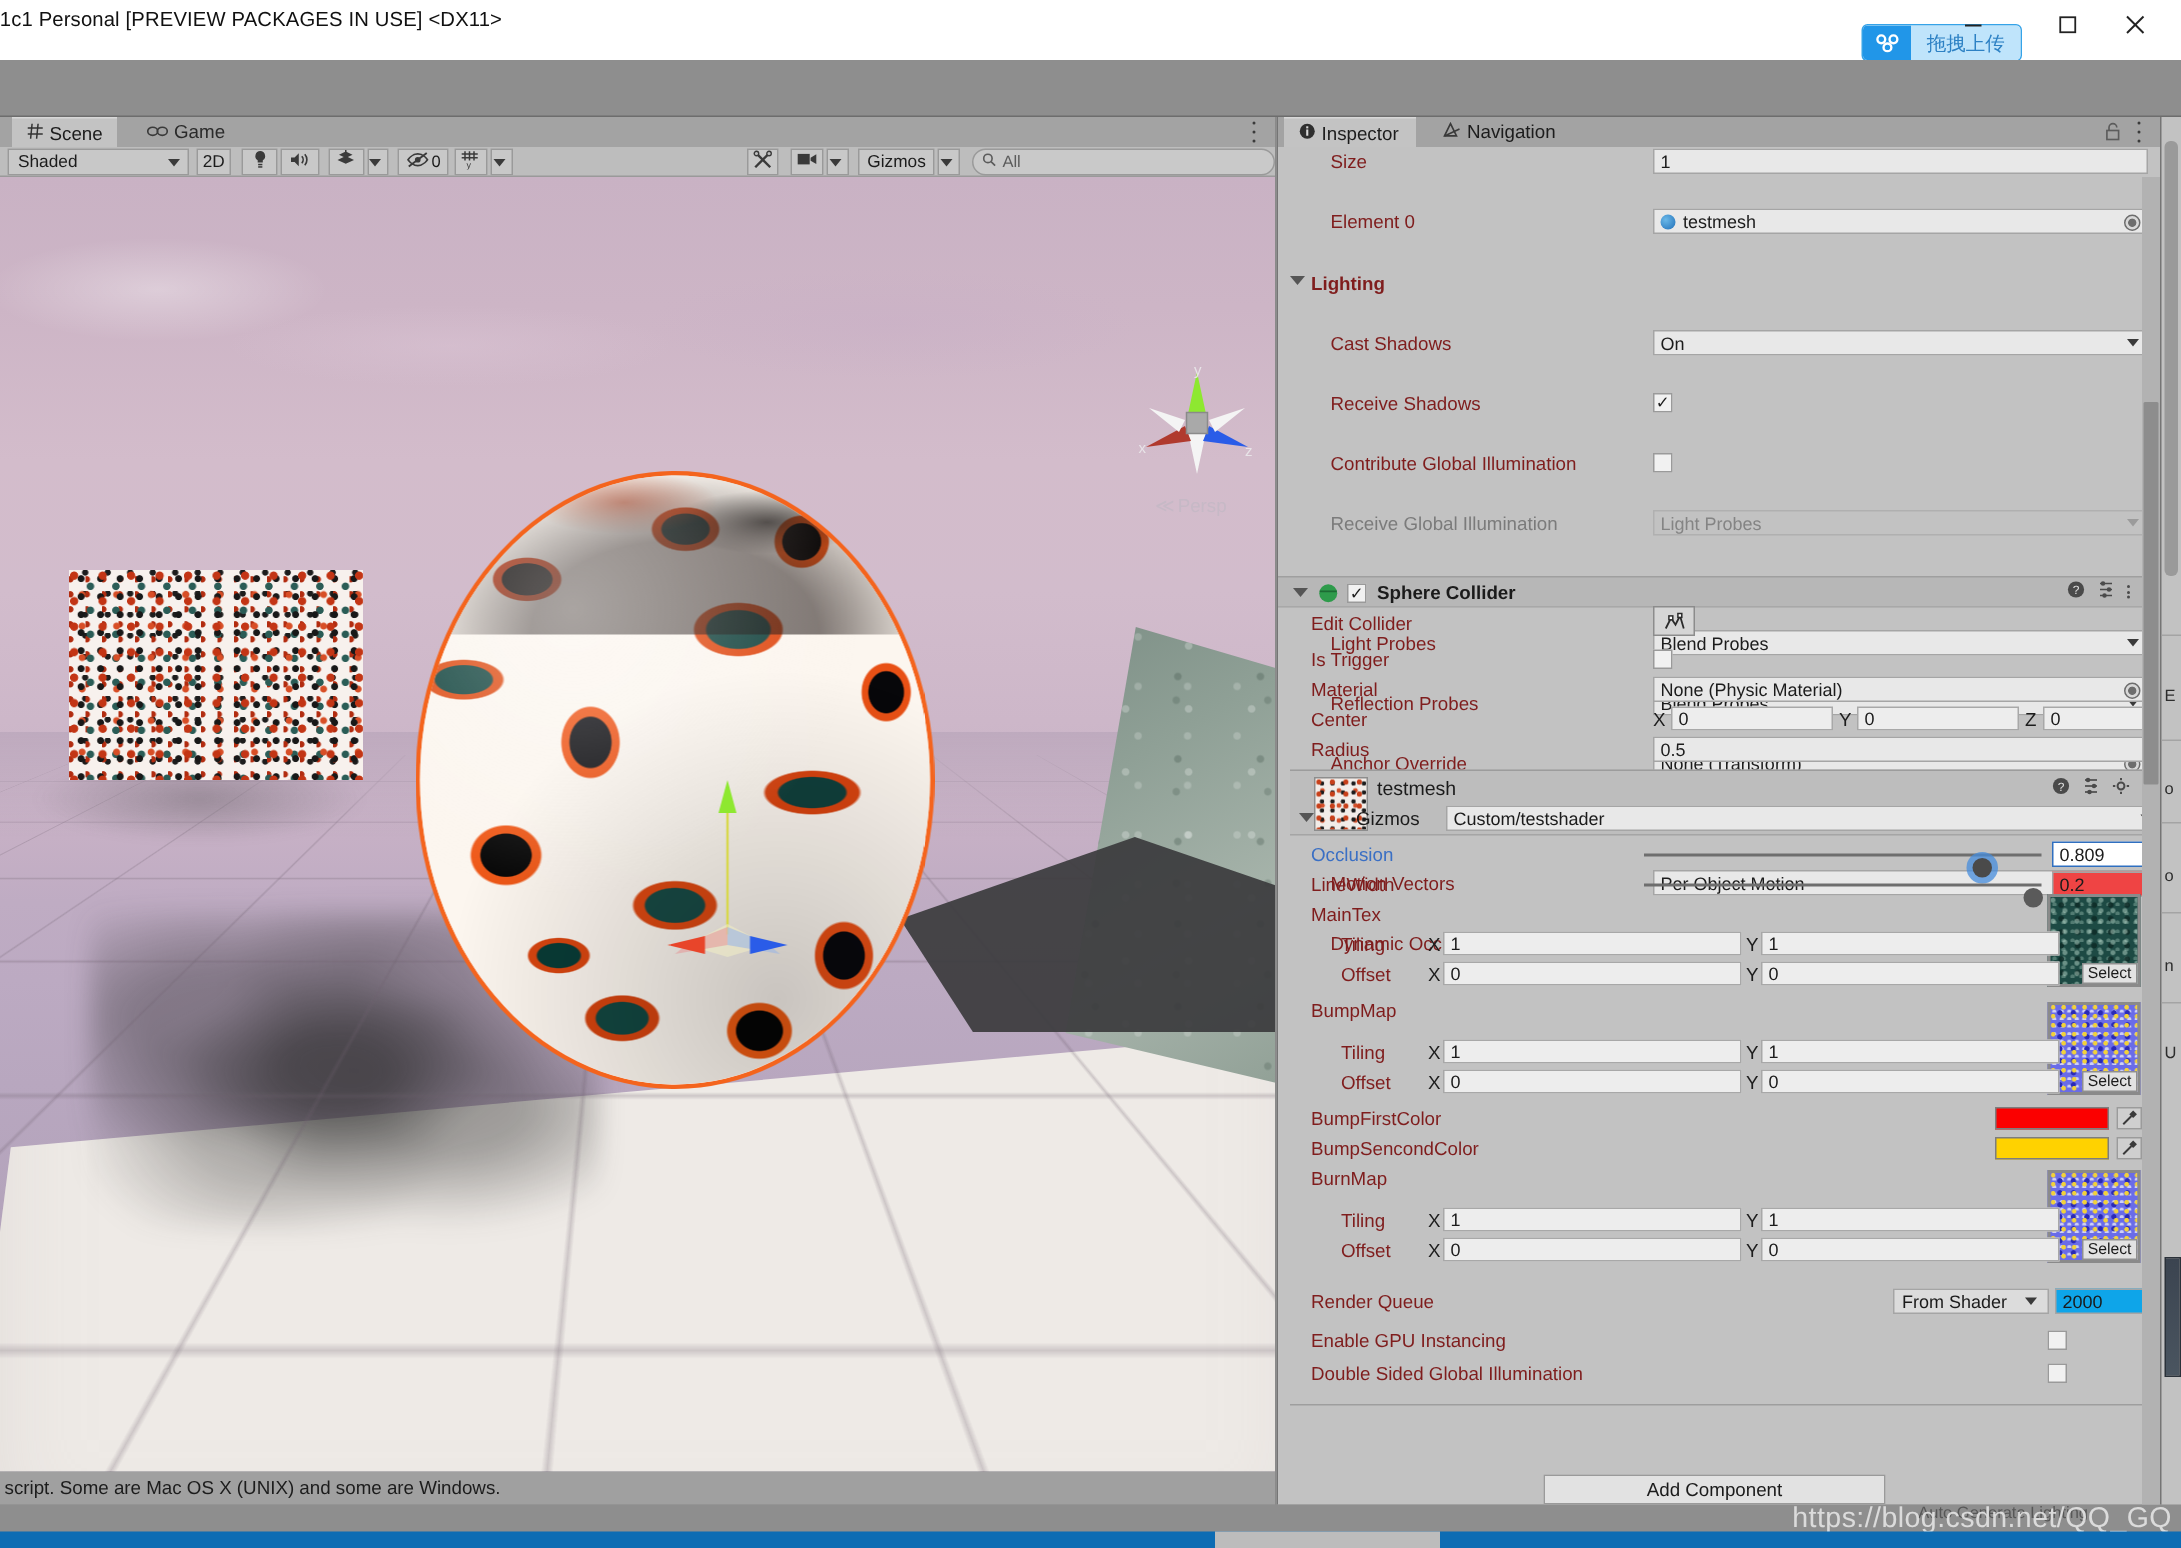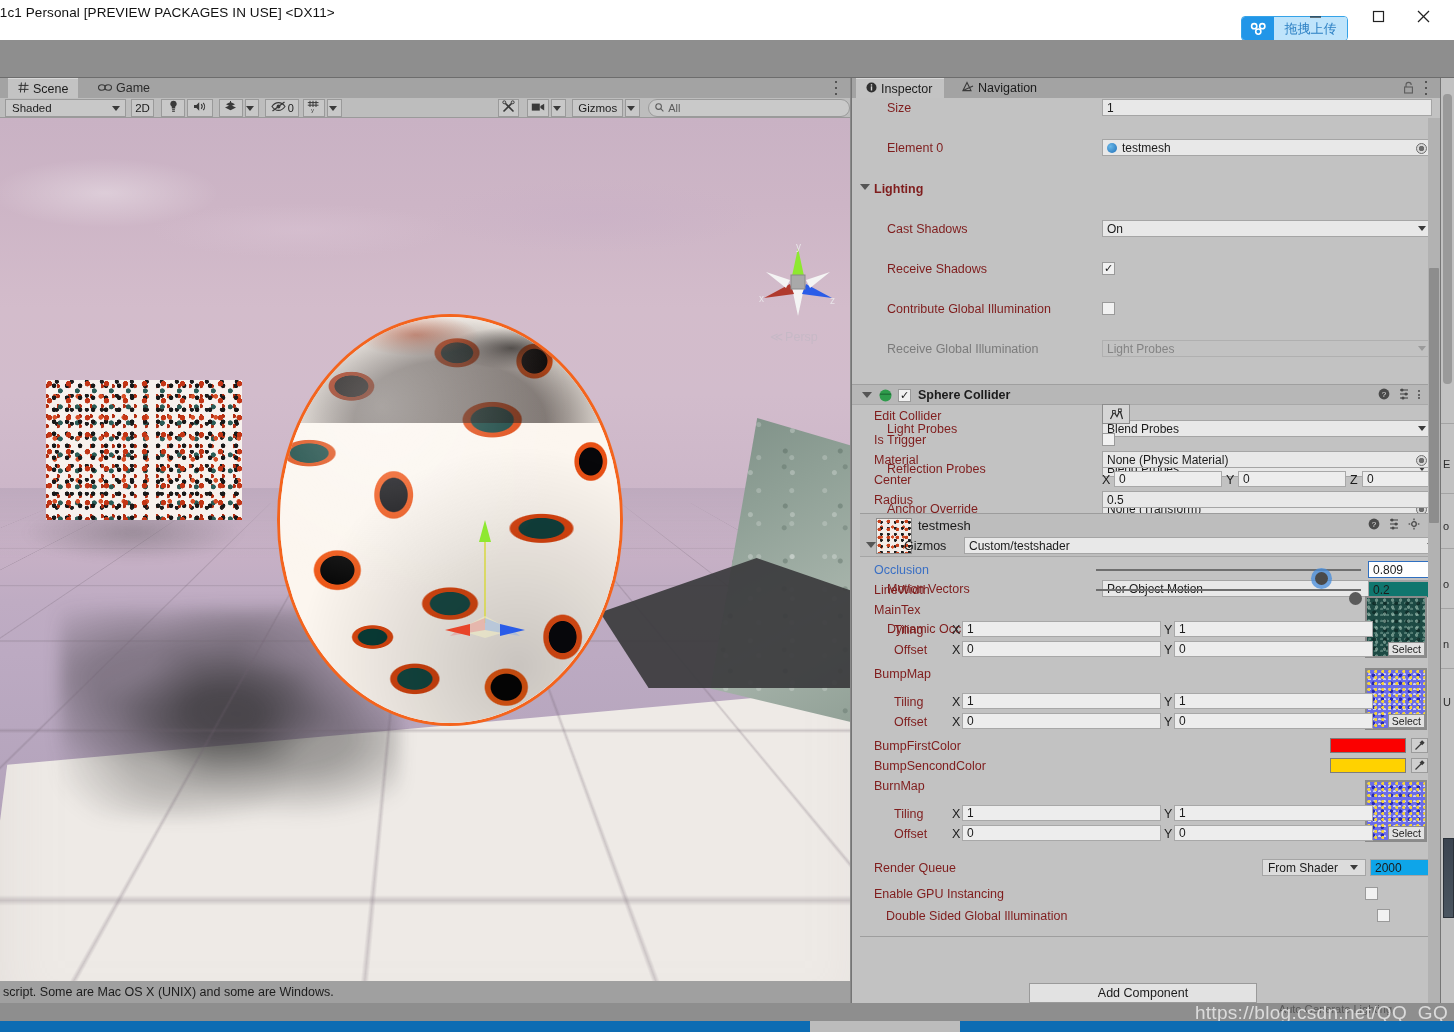--- a/index.html
+++ b/index.html
@@ -362,21 +362,21 @@
   }
   .slider-knob{
     position:absolute; width:13px;height:13px;border-radius:50%;
     background:#5a5a5a; top:3px;
   }
   .slider-knob.active{
     background:#4a4a4a; box-shadow:0 0 0 4px rgba(70,140,220,.75);
   }
   .num-field{
     position:absolute; left:516px; width:64px; height:17px;
-    background:#0f766e; border:1px solid #a5a5a5; font-size:12px;
+    background:#ef4444; border:1px solid #a5a5a5; font-size:12px;
     display:flex;align-items:center;padding-left:4px;
   }
   .num-field.focus{ border:1.5px solid #2f6fc0; background:#fff;}
   
   .xy-lbl{ position:absolute; font-size:12.5px; color:#1c1c1c;}
   .xy-field{
     position:absolute; height:16px; background:#ededed;
     border:1px solid #a8a8a8; font-size:12px; display:flex;
     align-items:center; padding-left:4px;
   }
@@ -1076,21 +1076,21 @@
       <span id="render-queue-dd" style="top:1px;">
         <span>From Shader</span>
         <span class="dd-caret" style="right:7px;"></span>
       </span>
       <span id="render-queue-num" style="top:1px;">2000</span>
     </div>
     <div class="row" style="position:absolute;top:786px;left:0;width:588px;">
       <span class="lbl ind0">Enable GPU Instancing</span>
       <span class="chk" style="left:513px;top:3px;"></span>
     </div>
-    <div class="row" style="position:absolute;top:808px;left:12px;width:588px;">
+    <div class="row" style="position:absolute;top:808px;left:0;width:588px;">
       <span class="lbl ind0">Double Sided Global Illumination</span>
       <span class="chk" style="left:513px;top:3px;"></span>
     </div>
 
     <div style="position:absolute;left:8px;top:838px;width:568px;height:1px;background:#9e9e9e;"></div>
 
     <div id="add-component-btn">Add Component</div>
 
     <div id="insp-scroll">
       <div id="insp-thumb"></div>

